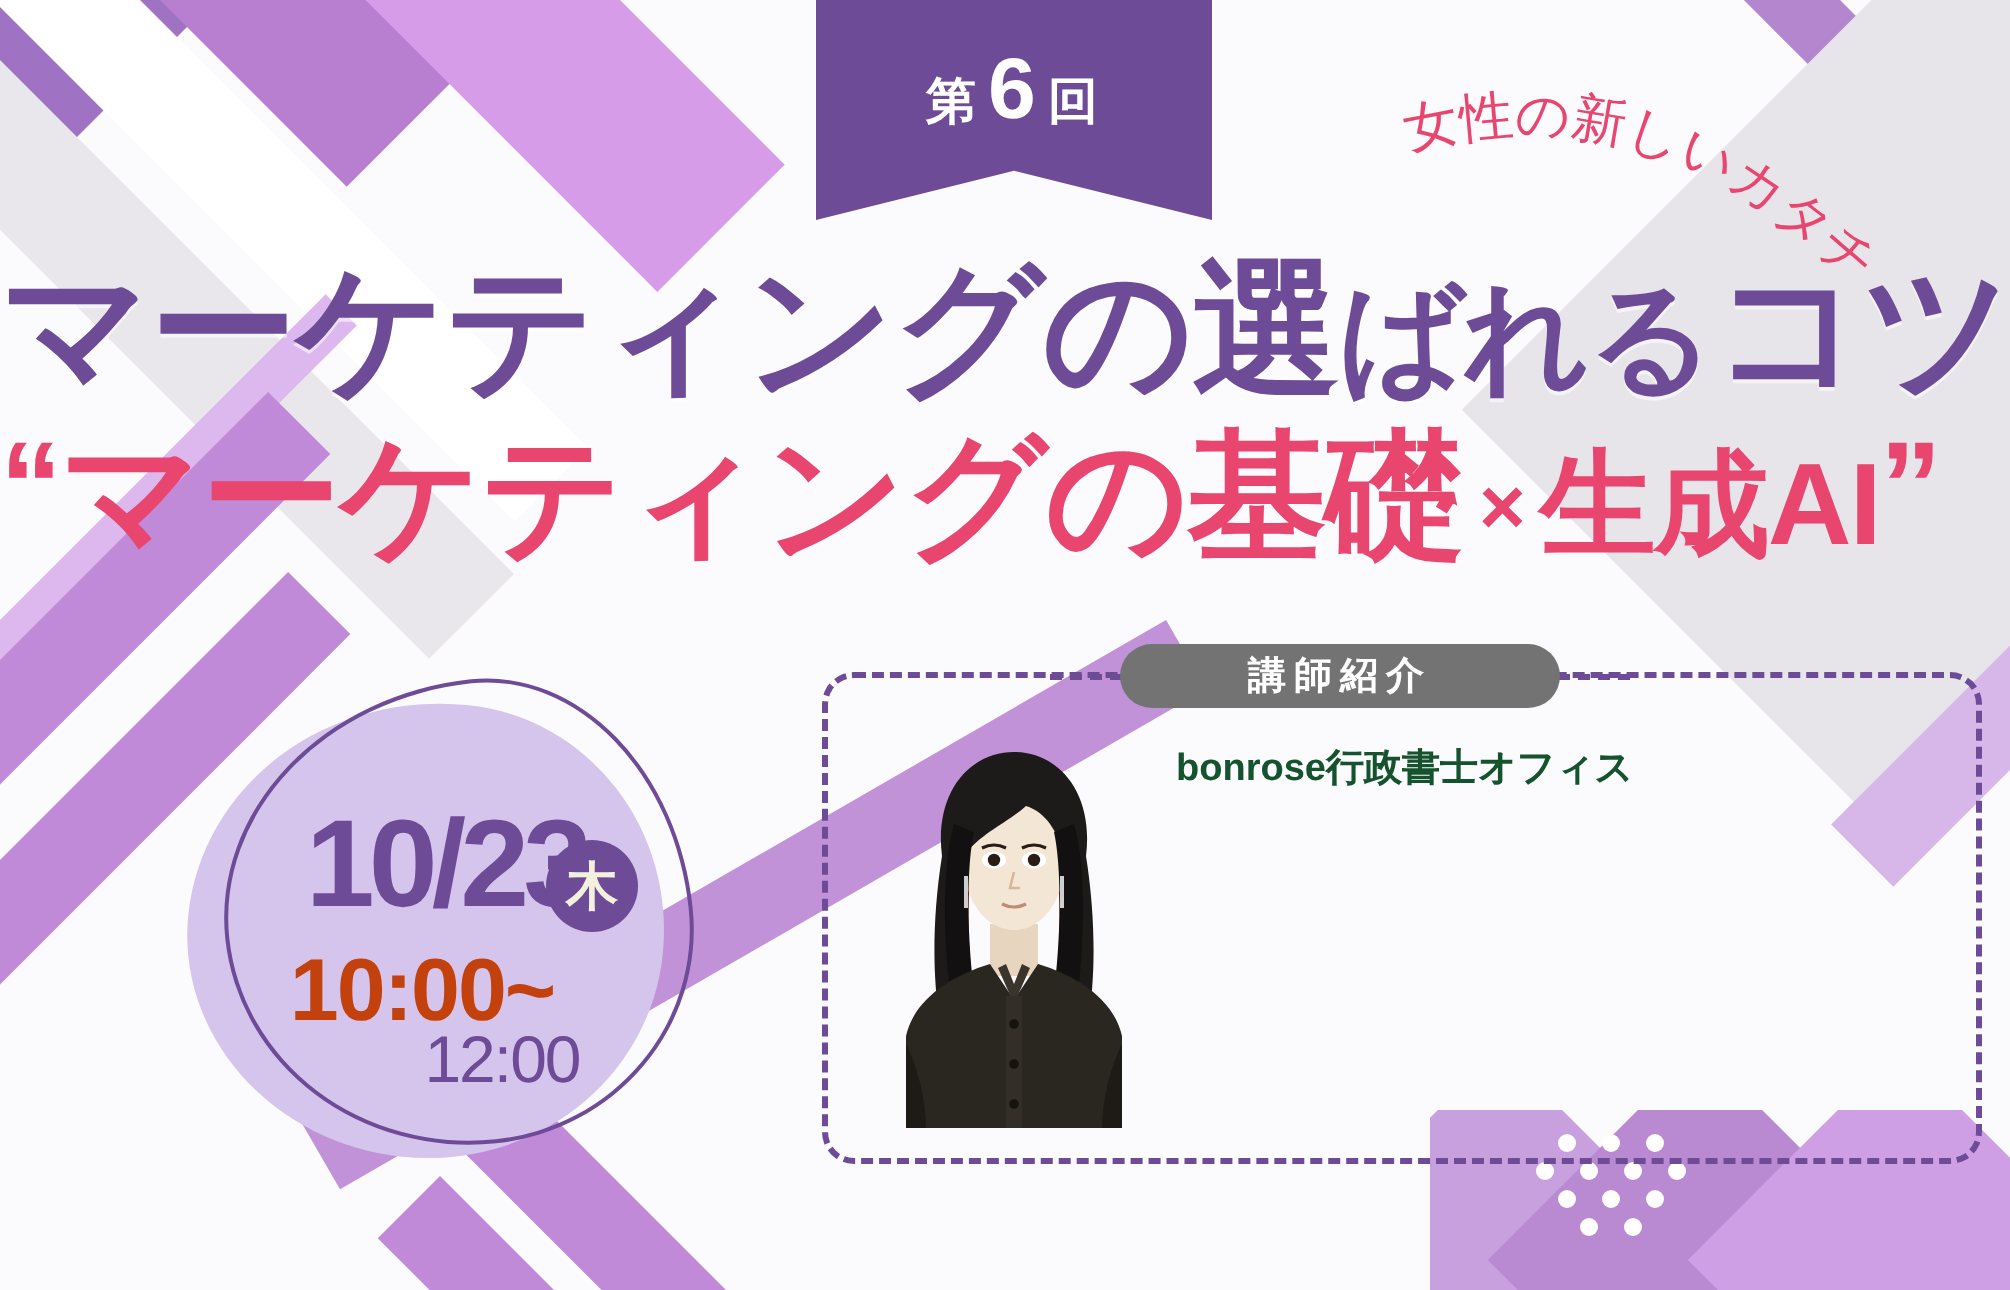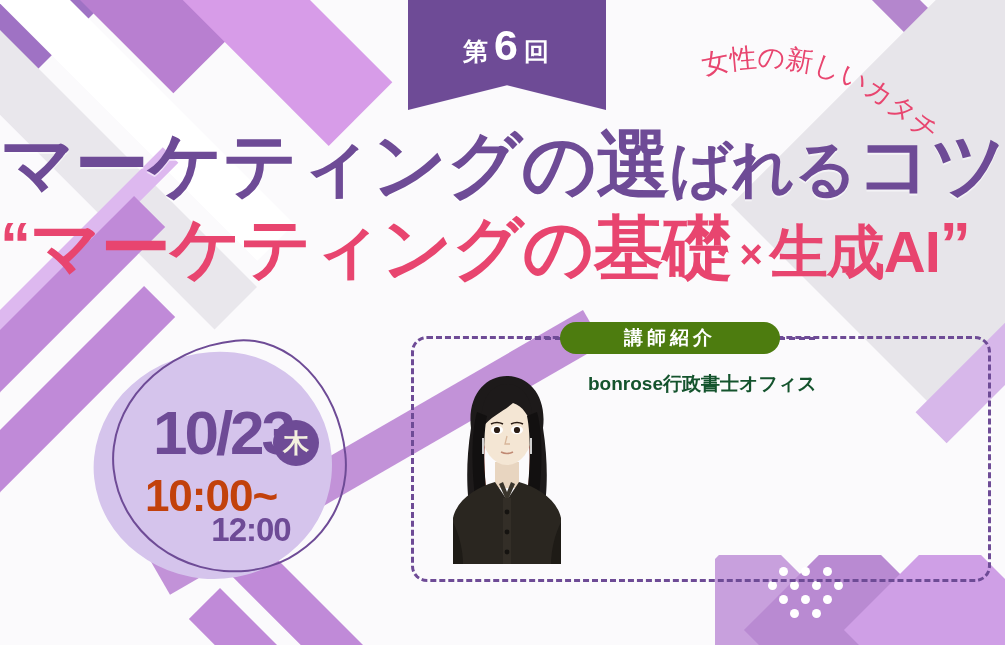--- a/index.html
+++ b/index.html
@@ -100,30 +100,30 @@
     font-size:62px;font-weight:800;color:#6e4b96;letter-spacing:-3px;white-space:nowrap;
   }
   .dow{
     position:absolute;left:185px;top:75px;width:46px;height:46px;border-radius:50%;
     background:#6e4b96;color:#f3f0de;font-size:26px;font-weight:700;
     display:flex;align-items:center;justify-content:center;
   }
   .time-1{position:absolute;left:18px;top:126px;width:210px;text-align:center;
     font-size:44px;font-weight:800;color:#c2410c;letter-spacing:-1px;}
   .time-2{position:absolute;left:58px;top:166px;width:210px;text-align:center;
-    font-size:33px;font-weight:700;color:#6e4b96;letter-spacing:-1px;}
+    font-size:33px;font-weight:400;color:#6e4b96;letter-spacing:-1px;}
 
   
   .card{
     position:absolute;left:411px;top:336px;width:574px;height:240px;
     border:3px dashed #6e4b96;border-radius:16px;background:transparent;
   }
   .card-badge{
     position:absolute;left:560px;top:322px;width:220px;height:32px;border-radius:16px;
-    background:#4d7c0f;color:#fff;font-size:19px;font-weight:700;letter-spacing:4px;
+    background:#737373;color:#fff;font-size:19px;font-weight:700;letter-spacing:4px;
     display:flex;align-items:center;justify-content:center;
   }
   .badge-dash-l{position:absolute;left:525px;top:337px;width:36px;height:0;border-top:3px dashed #6e4b96;}
   .badge-dash-r{position:absolute;left:779px;top:337px;width:36px;height:0;border-top:3px dashed #6e4b96;}
 
   .portrait{position:absolute;left:437px;top:366px;width:140px;height:198px;}
   .org{position:absolute;left:588px;top:371px;font-size:19px;font-weight:700;color:#14532d;white-space:nowrap;}
   .who{position:absolute;left:588px;top:396px;font-size:19px;font-weight:700;color:#3d3a52;white-space:nowrap;letter-spacing:1px;}
   .desc{position:absolute;left:585px;top:424px;width:392px;font-size:17px;line-height:1.55;color:#4a4a5e;letter-spacing:.2px;}
 </style>

